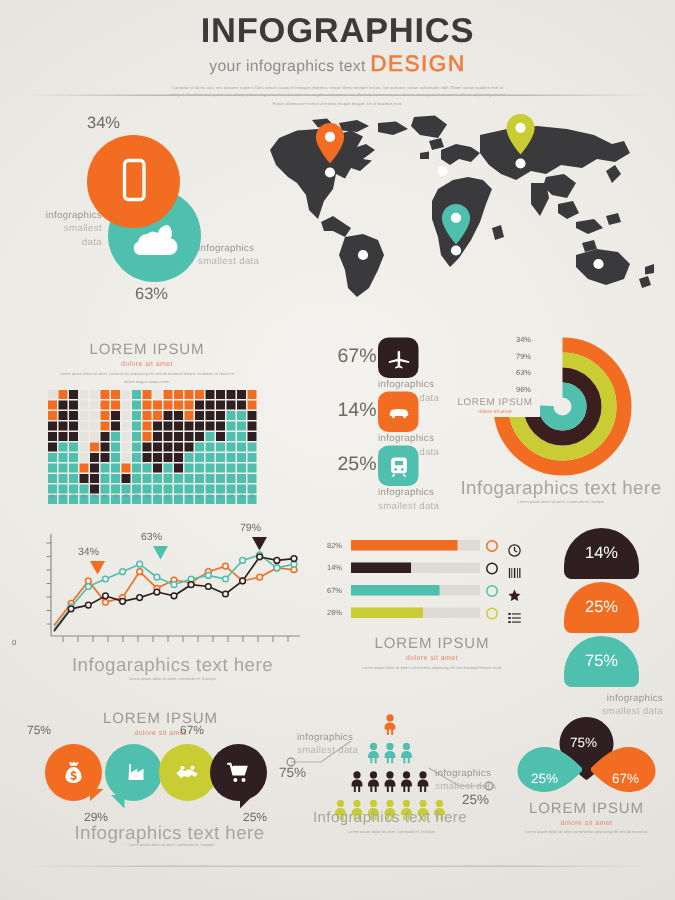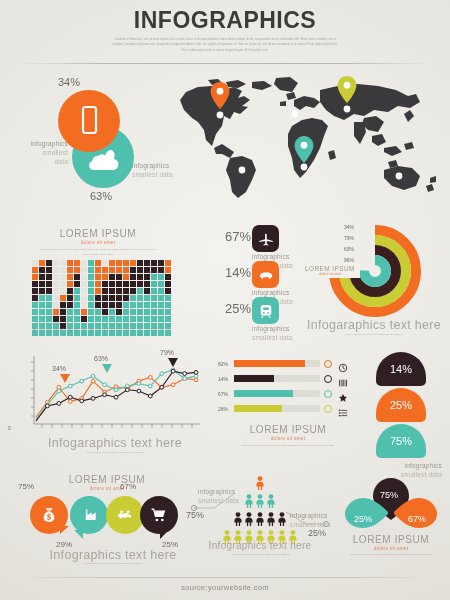--- a/index.html
+++ b/index.html
@@ -162,20 +162,24 @@
     background: linear-gradient(to right, rgba(170,165,158,0), #c8c4bc 20%, #c8c4bc 80%, rgba(170,165,158,0));
   }
 </style>
 </head>
 <body>
 
 <div class="page">
 
   <div class="header">
     <div class="title">INFOGRAPHICS</div>
+    <div class="subtitle-row">
+      <span>your infographics text</span>
+      <span class="subtitle-design">DESIGN</span>
+    </div>
     <div class="lorem-head">Curabitur ut libero orci, nec posuere sapien. Duis rutrum, lacus et tristique pharetra, neque libero semper lectus, non posuere varius sollicitudin nibh. Etiam varius sodales erat ut volutpat. Curabitur sed purus arcu. Suspendisse dignissim lobortis velit, nec sagittis nisl posuere sit. Sed nec lectus nec mei dictum consequat at ac massa. Proin adipiscing est elit. Fusce ullamcorper tortor ut massa feugiat feugiat. Ut id faucibus erat.</div>
   </div>
   <div class="head-rule"></div>
 
   <div class="s1">
     <div class="pct-34">34%</div>
 
     <div class="c-teal">
       <svg width="62" height="62" viewBox="0 0 62 62">
         <path class="ico-wh" d="M40 24a7 7 0 0 0-6.8 5.4A6 6 0 0 0 26 30a6.2 6.2 0 0 0-6 5.2A4.6 4.6 0 0 0 21 44h20a5.6 5.6 0 0 0 .8-11.1A7 7 0 0 0 40 24z"></path>
@@ -963,14 +967,13 @@
     </svg>
     <div style="position:absolute;left:48px;top:18px;font-size:9px;color:#fff">75%</div>
     <div style="position:absolute;left:22px;top:42px;font-size:9px;color:#fff">25%</div>
     <div style="position:absolute;left:76px;top:42px;font-size:9px;color:#fff">67%</div>
     <div class="sec-title" style="position:absolute;left:0;top:62px;width:118px">LOREM IPSUM</div>
     <div class="sec-sub" style="position:absolute;left:0;top:73px;width:118px">dolore sit amet</div>
     <div class="blurfine" style="position:absolute;left:14px;top:80px;width:90px;text-align:center">Lorem ipsum dolor sit amet consectetur adipiscing elit sed do eiusmod.</div>
   </div>
 
   <div class="foot-rule"></div>
-  <div class="footer">source:yourwebsite.com</div>
 </div>
 
 </body></html>

